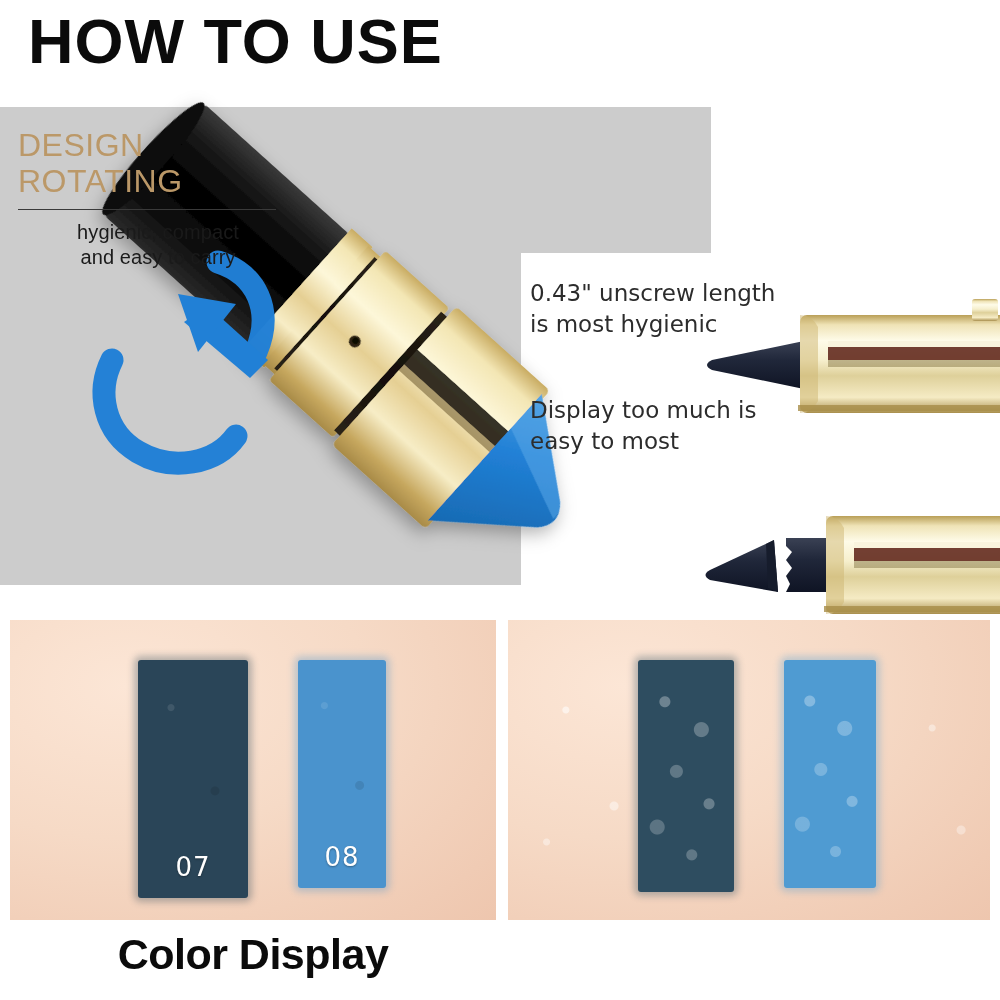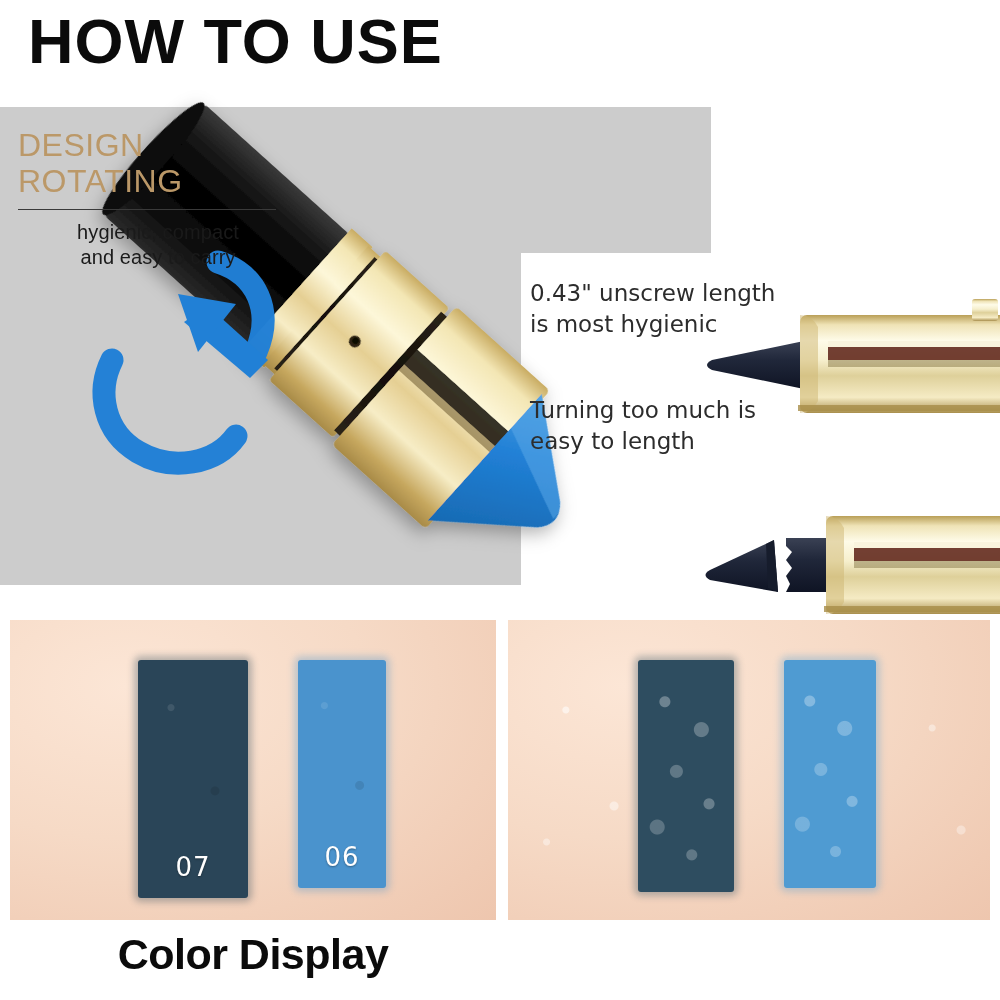--- a/index.html
+++ b/index.html
@@ -163,22 +163,22 @@
         <path d="M148,246 L208,300 L190,318 L124,262 Z" fill="#2180d6"></path>
         <path d="M118,234 L176,244 L138,292 Z" fill="#2180d6"></path>
       </g>
     </svg>
   </div>
 
   <div class="rt-block">
     <div class="rt-line">0.43" unscrew length</div>
     <div class="rt-line">is most hygienic</div>
     <div class="rt-gap"></div>
-    <div class="rt-line">Turning too much is</div>
-    <div class="rt-line">easy to length</div>
+    <div class="rt-line">Display too much is</div>
+    <div class="rt-line">easy to most</div>
   </div>
 
   <div class="pencil-r1">
     <svg viewBox="0 0 320 150" width="320" height="150">
       <defs>
         <linearGradient id="goldB" x1="0" y1="0" x2="0" y2="1">
           <stop offset="0%" stop-color="#b99f57"></stop>
           <stop offset="10%" stop-color="#efe3b6"></stop>
           <stop offset="26%" stop-color="#fefbe8"></stop>
           <stop offset="46%" stop-color="#f6efcd"></stop>
@@ -222,21 +222,21 @@
       <rect x="124" y="126" width="194" height="6" fill="#a78d49" opacity="0.8"></rect>
     </svg>
   </div>
 
   <div class="swatch-panel sp-left">
     <div class="skin" id="skin0" style="background: radial-gradient(at 24% 22%, rgb(252, 230, 214) 0%, rgb(246, 218, 198) 46%, rgb(238, 198, 174) 100%);"></div>
     <div class="swatch" id="sw0-0" style="left: 128px; width: 110px; height: 238px; background: radial-gradient(circle at 30% 20%, rgba(255, 255, 255, 0.1) 0px, rgba(255, 255, 255, 0.1) 3px, transparent 4px), radial-gradient(circle at 70% 55%, rgba(0, 0, 0, 0.1) 0px, rgba(0, 0, 0, 0.1) 4px, transparent 5px), linear-gradient(rgb(42, 69, 88), rgb(42, 69, 88)) rgb(42, 69, 88); border-radius: 3px; box-shadow: rgba(42, 69, 88, 0.333) 0px 0px 7px 4px;">
       <div class="sw-label">07</div>
     </div>
     <div class="swatch" id="sw0-1" style="left: 288px; width: 88px; height: 228px; background: radial-gradient(circle at 30% 20%, rgba(255, 255, 255, 0.1) 0px, rgba(255, 255, 255, 0.1) 3px, transparent 4px), radial-gradient(circle at 70% 55%, rgba(0, 0, 0, 0.1) 0px, rgba(0, 0, 0, 0.1) 4px, transparent 5px), linear-gradient(rgb(74, 147, 205), rgb(74, 147, 205)) rgb(74, 147, 205); border-radius: 3px; box-shadow: rgba(74, 147, 205, 0.333) 0px 0px 7px 4px;">
-      <div class="sw-label">06</div>
+      <div class="sw-label">08</div>
     </div>
   </div>
   <div class="caption cap-left">Color Display</div>
 
   <div class="swatch-panel sp-right">
     <div class="skin" id="skin1" style="background: radial-gradient(circle at 12% 30%, rgba(255, 255, 255, 0.55) 0px, rgba(255, 255, 255, 0.55) 3px, transparent 4px), radial-gradient(circle at 22% 62%, rgba(255, 255, 255, 0.45) 0px, rgba(255, 255, 255, 0.45) 4px, transparent 5px), radial-gradient(circle at 8% 74%, rgba(255, 255, 255, 0.4) 0px, rgba(255, 255, 255, 0.4) 3px, transparent 4px), radial-gradient(circle at 88% 36%, rgba(255, 255, 255, 0.4) 0px, rgba(255, 255, 255, 0.4) 3px, transparent 4px), radial-gradient(circle at 94% 70%, rgba(255, 255, 255, 0.35) 0px, rgba(255, 255, 255, 0.35) 4px, transparent 5px), radial-gradient(at 24% 22%, rgb(252, 230, 214) 0%, rgb(246, 218, 198) 46%, rgb(238, 198, 174) 100%);"></div>
     <div class="swatch" id="sw1-0" style="left: 130px; width: 96px; height: 232px; background: radial-gradient(circle at 28% 18%, rgba(255, 255, 255, 0.3) 0px, rgba(255, 255, 255, 0.3) 5px, transparent 6px), radial-gradient(circle at 66% 30%, rgba(255, 255, 255, 0.26) 0px, rgba(255, 255, 255, 0.26) 7px, transparent 8px), radial-gradient(circle at 40% 48%, rgba(255, 255, 255, 0.24) 0px, rgba(255, 255, 255, 0.24) 6px, transparent 7px), radial-gradient(circle at 74% 62%, rgba(255, 255, 255, 0.28) 0px, rgba(255, 255, 255, 0.28) 5px, transparent 6px), radial-gradient(circle at 20% 72%, rgba(255, 255, 255, 0.22) 0px, rgba(255, 255, 255, 0.22) 7px, transparent 8px), radial-gradient(circle at 56% 84%, rgba(255, 255, 255, 0.24) 0px, rgba(255, 255, 255, 0.24) 5px, transparent 6px), linear-gradient(rgb(46, 77, 96), rgb(46, 77, 96)) rgb(46, 77, 96); border-radius: 3px; box-shadow: rgba(46, 77, 96, 0.333) 0px 0px 7px 4px;"></div>
     <div class="swatch" id="sw1-1" style="left: 276px; width: 92px; height: 228px; background: radial-gradient(circle at 28% 18%, rgba(255, 255, 255, 0.3) 0px, rgba(255, 255, 255, 0.3) 5px, transparent 6px), radial-gradient(circle at 66% 30%, rgba(255, 255, 255, 0.26) 0px, rgba(255, 255, 255, 0.26) 7px, transparent 8px), radial-gradient(circle at 40% 48%, rgba(255, 255, 255, 0.24) 0px, rgba(255, 255, 255, 0.24) 6px, transparent 7px), radial-gradient(circle at 74% 62%, rgba(255, 255, 255, 0.28) 0px, rgba(255, 255, 255, 0.28) 5px, transparent 6px), radial-gradient(circle at 20% 72%, rgba(255, 255, 255, 0.22) 0px, rgba(255, 255, 255, 0.22) 7px, transparent 8px), radial-gradient(circle at 56% 84%, rgba(255, 255, 255, 0.24) 0px, rgba(255, 255, 255, 0.24) 5px, transparent 6px), linear-gradient(rgb(79, 155, 210), rgb(79, 155, 210)) rgb(79, 155, 210); border-radius: 3px; box-shadow: rgba(79, 155, 210, 0.333) 0px 0px 7px 4px;"></div>
   </div>
 

